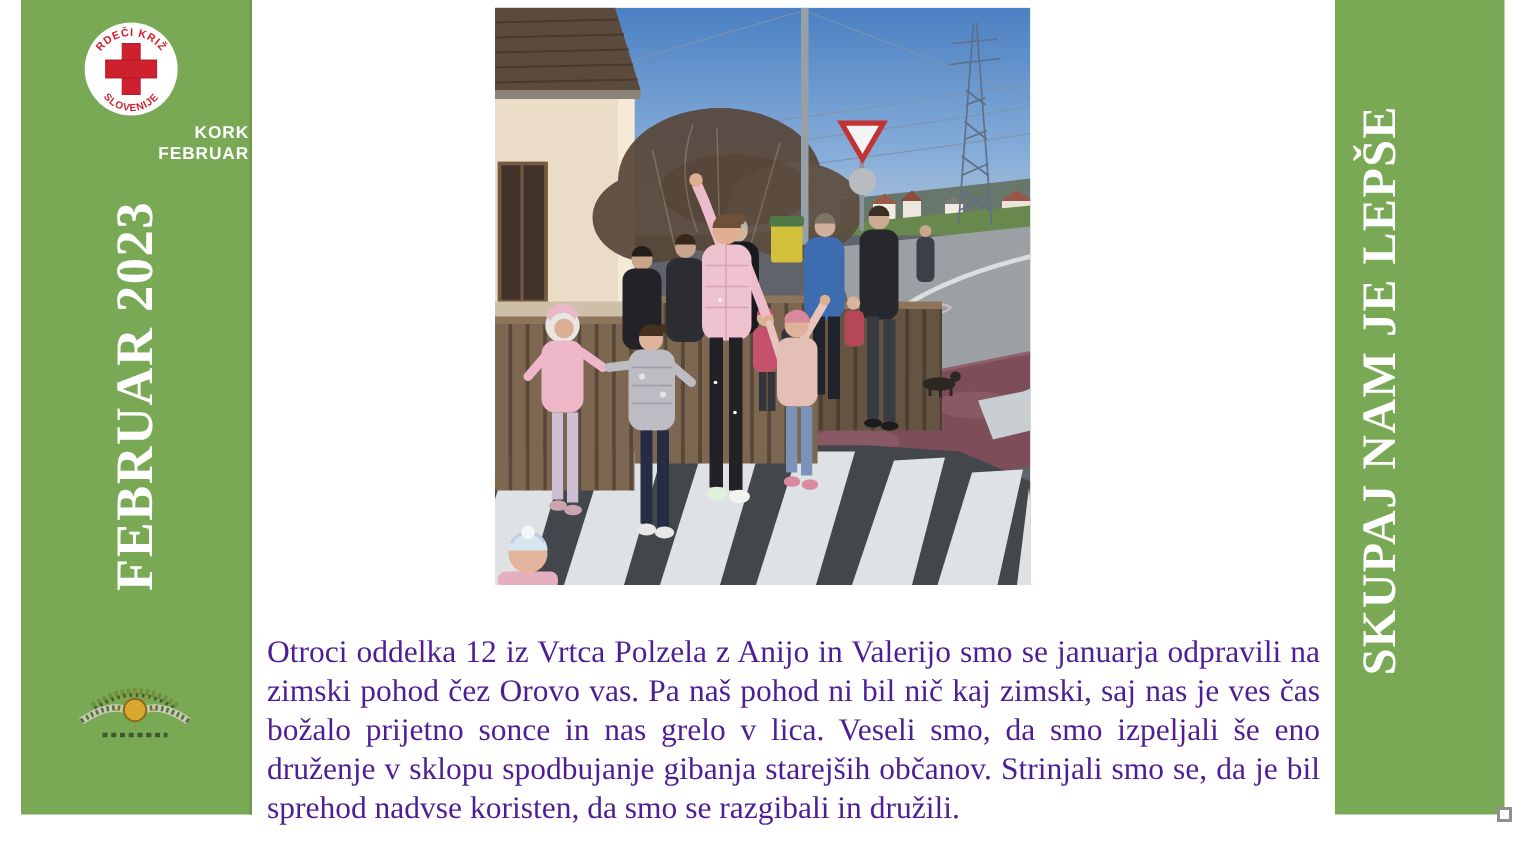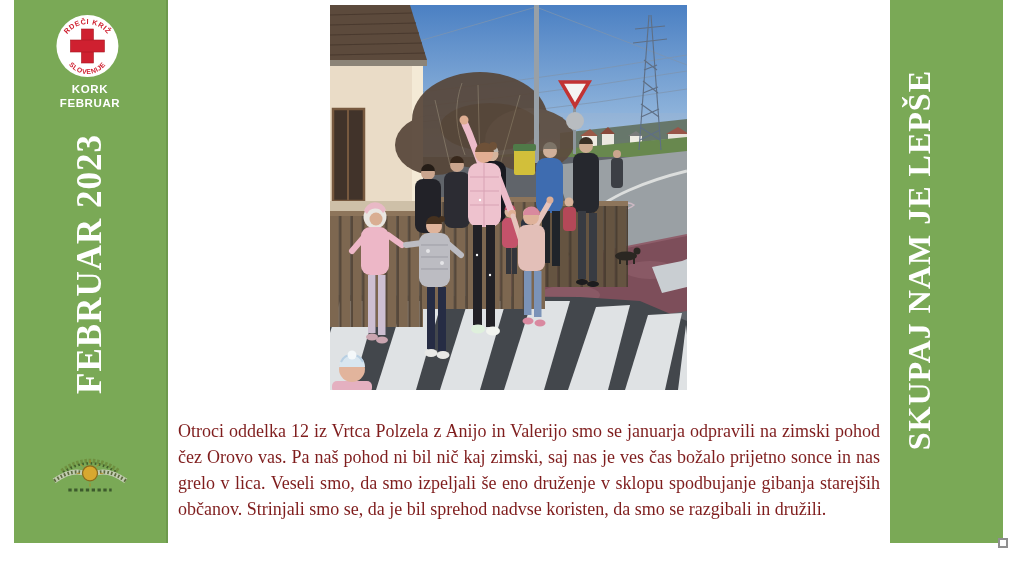--- a/index.html
+++ b/index.html
@@ -10,21 +10,21 @@
   
   .panel{position:absolute;top:0;height:543px;background:#7aa956;}
   .panel-left{left:14px;width:152px;border-right:2px solid #6d9a4c;}
   .panel-right{left:890px;width:113px;}
 
   
   .rc-logo{position:absolute;top:14px;left:50%;transform:translateX(-54%);
            width:64px;height:64px;}
 
   
-  .org-name{position:absolute;top:83px;left:0;right:0;text-align:center;
+  .org-name{position:absolute;top:83px;left:0;right:0;text-align:right;
             color:#ffffff;font-family:"Liberation Sans",sans-serif;
             font-weight:bold;font-size:11.5px;line-height:13.5px;letter-spacing:0.6px;}
 
   
   .vlabel{color:#ffffff;font-weight:bold;white-space:nowrap;
           writing-mode:vertical-rl;transform:rotate(180deg);
           font-family:"Liberation Serif",serif;letter-spacing:1px;}
   .vwrap-left{position:absolute;top:128px;height:272px;left:0;right:0;
               display:flex;align-items:center;justify-content:center;}
   .vwrap-left .vlabel{font-size:35px;}
@@ -35,21 +35,21 @@
   
   .vrtec-logo{position:absolute;top:450px;left:50%;transform:translateX(-50%);
               width:80px;height:50px;}
 
   
   .photo{position:absolute;left:330px;top:5px;width:357px;height:385px;overflow:hidden;}
   .photo svg{display:block;}
 
   
   .article{position:absolute;left:178px;top:400px;width:702px;
-           font-size:18px;line-height:26px;color:#7f1d1d;
+           font-size:21px;line-height:26px;color:#4c1d95;
            text-align:justify;font-family:"Liberation Serif",serif;}
 
   
   .handle{position:absolute;left:998px;top:538px;width:10px;height:10px;
           background:#fdfdfd;border:2px solid #8f8f8f;box-sizing:border-box;}
 </style>
 </head>
 <body>
 
 <div class="slide">

